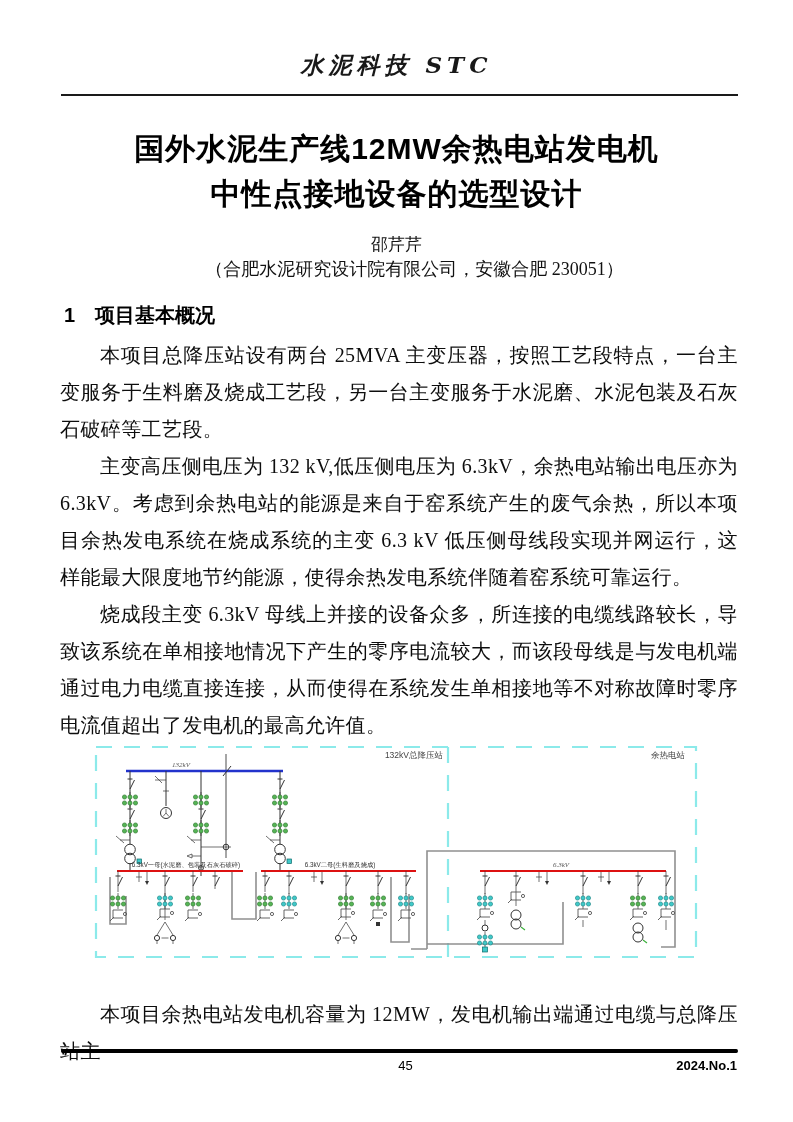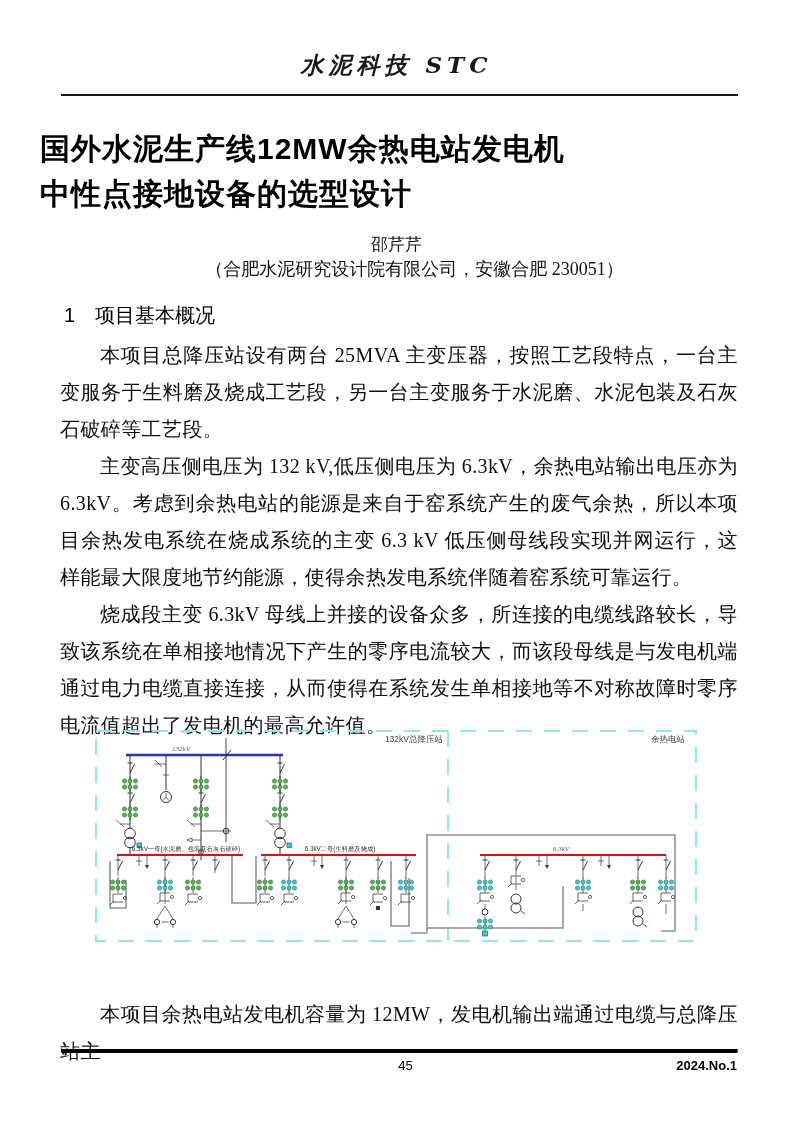--- a/index.html
+++ b/index.html
@@ -18,39 +18,39 @@
   }
   .abs{position:absolute;}
   
   #journal-title{
     top:50px;left:0;width:793px;text-align:center;
     font:italic 600 23px "DejaVu Serif","Liberation Serif",serif;letter-spacing:5px;color:#181818;
   }
   #header-rule{top:94px;left:61px;width:677px;height:0;border-top:2px solid #1a1a1a;}
   
   #article-title{
-    top:126px;left:40px;width:713px;
+    top:126px;left:40px;width:713px;text-align:center;
     font-family:"Liberation Sans","DejaVu Sans",sans-serif;font-weight:bold;
     font-size:30px;line-height:45px;color:#000;letter-spacing:1px;
   }
   #author{top:233px;left:0;width:793px;text-align:center;font-size:17px;color:#111;}
   #affiliation{top:257px;left:0;width:793px;text-align:center;font-size:18px;color:#111;padding-left:18px;}
   
   #sec1-heading{
     top:302px;left:64px;width:660px;
-    font-family:"Liberation Sans","DejaVu Sans",sans-serif;font-weight:normal;font-size:20px;color:#000;
+    font-family:"Liberation Sans","DejaVu Sans",sans-serif;font-weight:bold;font-size:20px;color:#000;
   }
   
   #body-text{top:337px;left:60px;width:678px;}
   #body-text p{
     margin:0;text-indent:2em;text-align:justify;
     font-size:20px;line-height:37px;letter-spacing:0.4px;color:#0d0d0d;
   }
   
-  #figure-box{top:728px;left:93px;width:608px;height:216px;}
+  #figure-box{top:744px;left:93px;width:608px;height:216px;}
   #figure-caption{
     top:968px;left:0;width:793px;text-align:center;
     font-family:"Liberation Sans","DejaVu Sans",sans-serif;font-weight:bold;font-size:15px;color:#000;
   }
   #after-figure{top:996px;left:60px;width:678px;}
   #after-figure p{margin:0;text-indent:2em;text-align:justify;font-size:20px;line-height:37px;letter-spacing:0.4px;color:#0d0d0d;}
   
   #footer-rule{top:1049px;left:61px;width:677px;height:4px;background:var(--c-footer-bar,#000);border-radius:2px/60%;}
   #page-number{top:1058px;left:9px;width:793px;text-align:center;font-family:"Liberation Sans",sans-serif;font-size:13px;color:#000;}
   #issue-label{top:1058px;left:0;width:737px;text-align:right;font-family:"Liberation Sans",sans-serif;font-size:13px;color:#000;font-weight:bold;}

